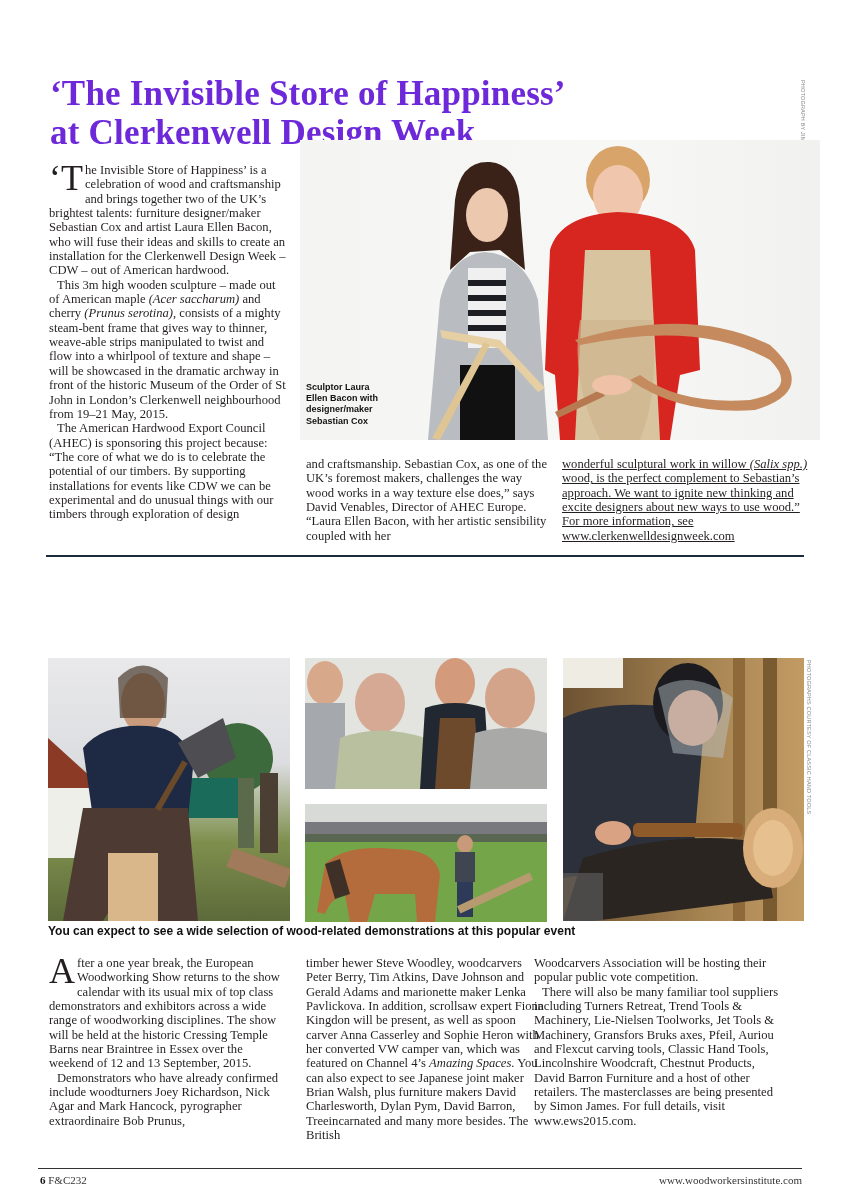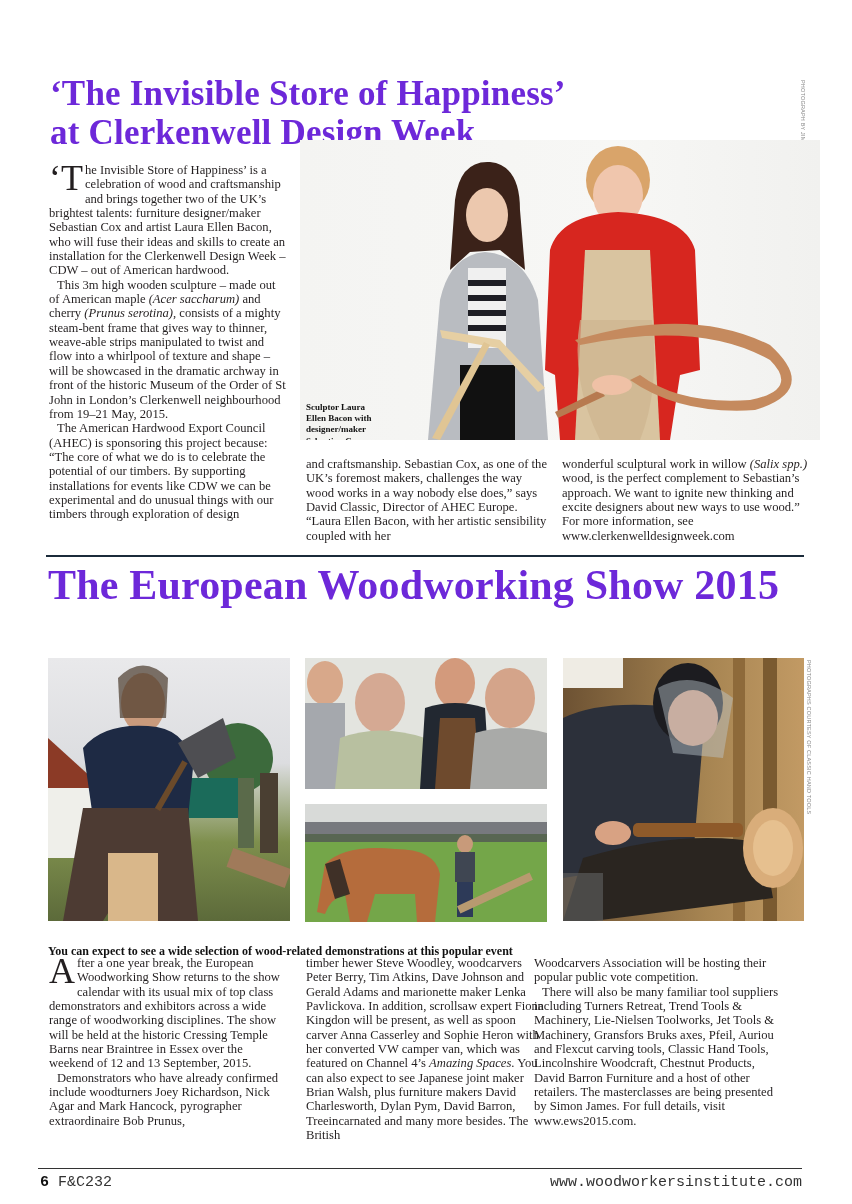--- a/index.html
+++ b/index.html
@@ -7,26 +7,26 @@
          font-family: "Liberation Serif", "DejaVu Serif", serif; color: #231f20; }
   .abs { position: absolute; }
   .headline { position: absolute; color: #6d28d9; font-family: "Liberation Serif", "DejaVu Serif", serif;
               font-weight: bold; margin: 0; letter-spacing: 0.2px; }
   .h1 { left: 50px; top: 74px; font-size: 35px; line-height: 39px; width: 600px; }
   .h2 { left: 48px; top: 562px; font-size: 42px; line-height: 47px; width: 770px; }
   .col { position: absolute; font-size: 12.6px; line-height: 14.35px; text-align: left; }
   .col p { margin: 0; }
   .col p.ind { text-indent: 8px; }
   .dropcap { float: left; font-size: 36px; line-height: 28px; margin: 1px 2px 0 0; font-family: "Liberation Serif", serif; }
-  .caption-sans { font-family: Liberation Serif, serif; font-weight: bold; color: #111; margin-top: 20px; }
+  .caption-sans { font-family: Liberation Sans, sans-serif; font-weight: bold; color: #111; }
   .credit { position: absolute; font-family: "Liberation Sans", "DejaVu Sans", sans-serif; font-size: 6px;
             color: #8a8a8a; writing-mode: vertical-rl; letter-spacing: 0.2px; white-space: nowrap; }
   .photo { position: absolute; overflow: hidden; }
   .rule { position: absolute; background: #1b2b3a; }
-  .footer { position: absolute; font-family: Liberation Mono, monospace; font-size: 15px; color: #333; }
+  .footer { position: absolute; font-family: Liberation Serif, serif; font-size: 11px; color: #333; }
   em { font-style: italic; }
 </style>
 </head>
 <body>
 
 <h1 class="headline h1">
   <span>‘The Invisible Store of Happiness’</span><br>
   <span>at Clerkenwell Design Week</span>
 </h1>
 
@@ -71,33 +71,33 @@
   <p>
     <span class="dropcap">‘T</span><span>he Invisible Store of Happiness’ is a celebration of wood and craftsmanship and brings together two of the UK’s brightest talents: furniture designer/maker Sebastian Cox and artist Laura Ellen Bacon, who will fuse their ideas and skills to create an installation for the Clerkenwell Design Week –  CDW – out of American hardwood.</span>
   </p>
   <p class="ind">
     <span>This 3m high wooden sculpture – made out of American maple </span><em>(Acer saccharum)</em><span> and cherry </span><em>(Prunus serotina)</em><span>, consists of a mighty steam-bent frame that gives way to thinner, weave-able strips manipulated to twist and flow into a whirlpool of texture and shape – will be showcased in the dramatic archway in front of the historic Museum of the Order of St John in London’s Clerkenwell neighbourhood from 19–21 May, 2015.</span>
   </p>
   <p class="ind">The American Hardwood Export Council (AHEC) is sponsoring this project because: “The core of what we do is to celebrate the potential of our timbers. By supporting installations for events like CDW we can be experimental and do unusual things with our timbers through exploration of design</p>
 </div>
 
 <div class="col" style="left:306px; top:457px; width:242px;">
-  <p>and craftsmanship. Sebastian Cox, as one of the UK’s foremost makers, challenges the way wood works in a way nobody else does,” says David Classic, Director of AHEC Europe. “Laura Ellen Bacon, with her artistic sensibility coupled with her</p>
+  <p>and craftsmanship. Sebastian Cox, as one of the UK’s foremost makers, challenges the way wood works in a way texture else does,” says David Venables, Director of AHEC Europe. “Laura Ellen Bacon, with her artistic sensibility coupled with her</p>
 </div>
 
-<div class="col" style="left:562px; top:457px; width:248px;">
+<div class="col" style="left:562px; top:457px; width:248px;text-decoration:underline;">
   <p>
     <span>wonderful sculptural work in willow </span><em>(Salix spp.)</em><span> wood, is the perfect complement to Sebastian’s approach. We want to ignite new thinking and excite designers about new ways to use wood.” For more information, see www.clerkenwelldesignweek.com</span>
   </p>
 </div>
 
 <div class="rule" style="left:46px; top:555px; width:758px; height:1.5px;"></div>
 
 <h2 class="headline h2">
-  <span>The European Woodworking Show 2015</span><br>
+  <br>
 </h2>
 
 <div class="credit" style="left:806px; top:660px; font-size:5.5px;">PHOTOGRAPHS COURTESY OF CLASSIC HAND TOOLS</div>
 
 <div class="photo" style="left:48px; top:658px; width:242px; height:263px; background: linear-gradient(180deg,#e9e9eb 0%,#dcdde0 40%,#7e8f4d 70%,#5c6a3a 100%);">
   <svg width="242" height="263" viewBox="0 0 242 263">
     <path d="M0 80 L55 130 L55 200 L0 200 Z" fill="#8b3a26"></path>
     <rect x="0" y="130" width="55" height="70" fill="#efefea"></rect>
     <circle cx="190" cy="100" r="35" fill="#3c6a3c"></circle>
     <rect x="130" y="120" width="60" height="40" fill="#1b6b5a"></rect>

